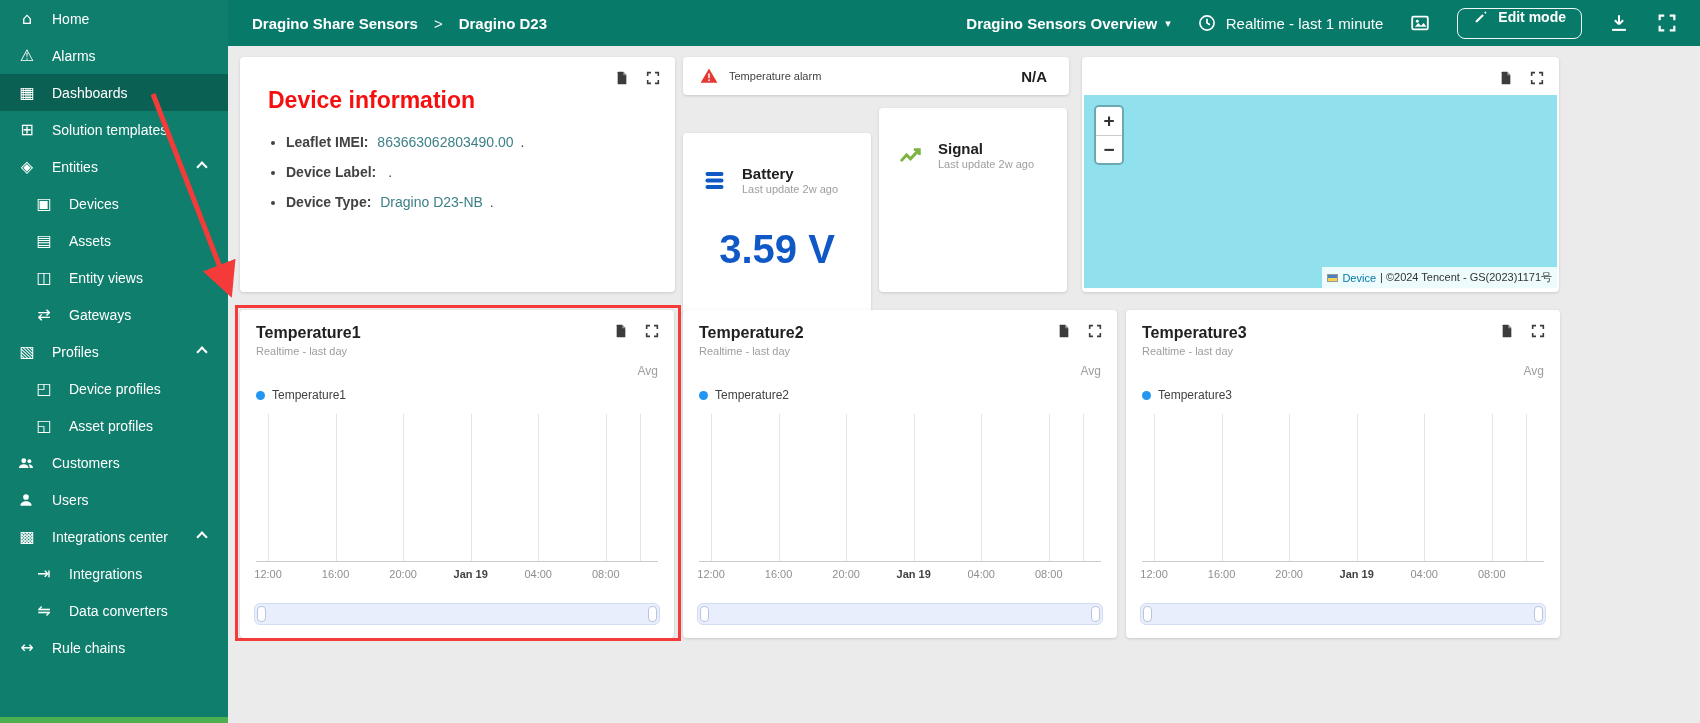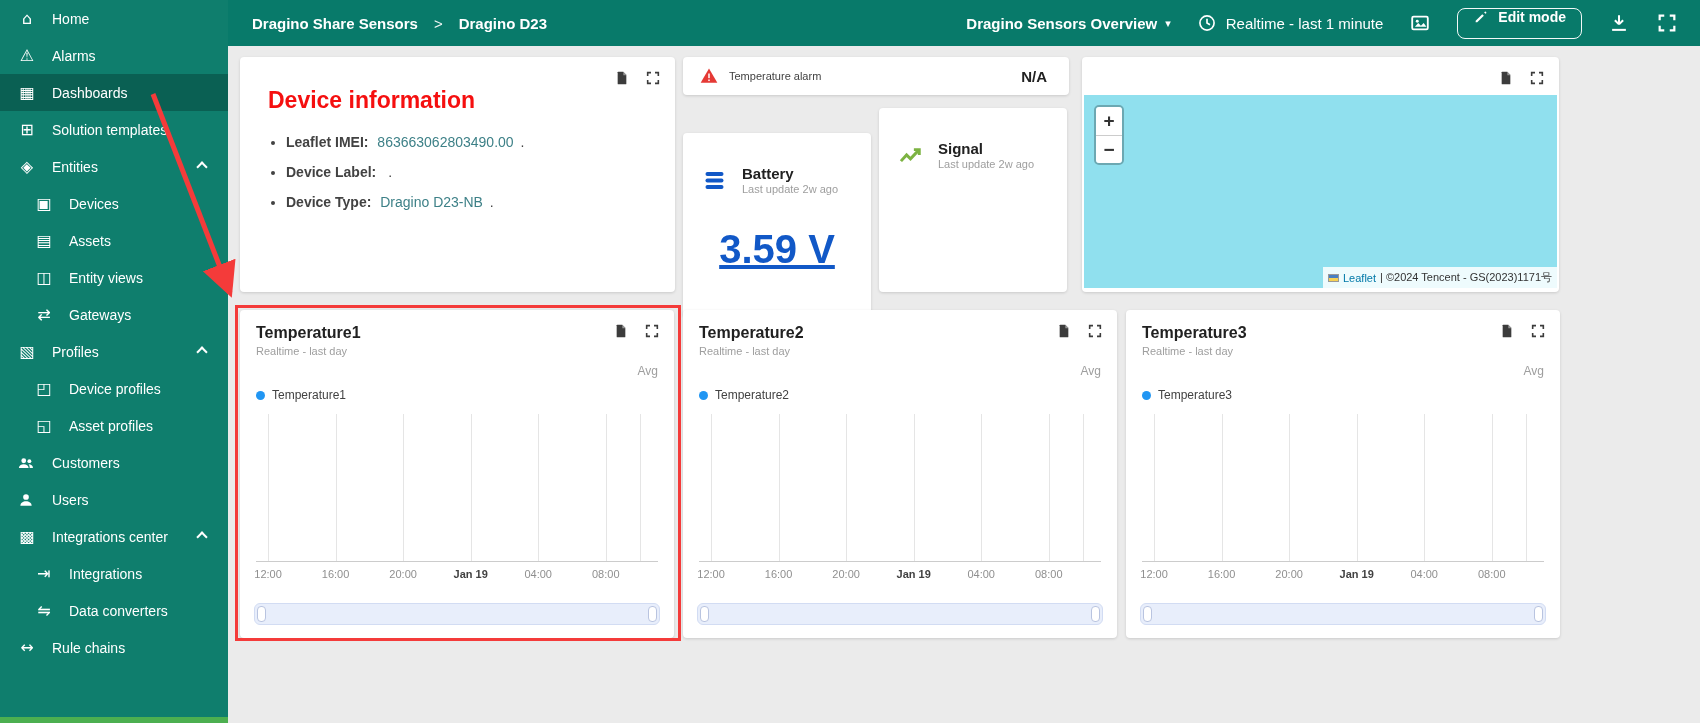--- a/index.html
+++ b/index.html
@@ -84,21 +84,21 @@
   .alarm-label{ font-size:11px; color:#424242; margin-left:10px; }
   .alarm-value{ margin-left:auto; font-size:15px; font-weight:700; color:#212121; }
 
   
   .kv-head{ display:flex; align-items:center; gap:14px; margin:32px 0 0 18px; }
   .kv-ic{ width:27px; height:27px; flex:none; }
   .battery-ic{ color:#1158c7; }
   .signal-ic{ color:#7cb342; }
   .kv-title{ font-size:15px; font-weight:700; color:#212121; }
   .kv-sub{ font-size:11px; color:#9e9e9e; margin-top:1px; }
-  .big-val{ text-align:center; font-weight:700;text-decoration:underline; }
+  .big-val{ text-align:center; font-weight:700; }
   .battery-val{ margin-top:32px; font-size:40px; color:#1158c7; }
   .signal-val{ margin-top:42px; font-size:30px; color:#7cb342; }
 
   
   .map-head{ display:flex; align-items:center; padding:13px 14px 0 16px; font-size:15px; font-weight:500; color:#212121;}
   .map-body{
     position:absolute; left:2px; right:2px; top:38px; bottom:4px;
     background:#90e0ee; overflow:hidden;
   }
   .zoomctl{
@@ -396,21 +396,21 @@
           <use href="#ic-fs"></use>
         </svg>
     </div>
     <div class="map-body">
       <div class="zoomctl">
         <div class="zbtn">+</div>
         <div class="zbtn">−</div>
       </div>
       <div class="attrib">
         <span class="flag"></span>
-        <span class="leaflet-link">Leaflet</span>
+        <span class="leaflet-link">Device</span>
         <span>| ©2024 Tencent - GS(2023)1171号</span>
       </div>
     </div>
   </div>
 
   <div class="card" id="card-temp1">
     <div class="w-icons">
       <svg class="i16" viewBox="0 0 24 24">
           <use href="#ic-doc"></use>
         </svg>

